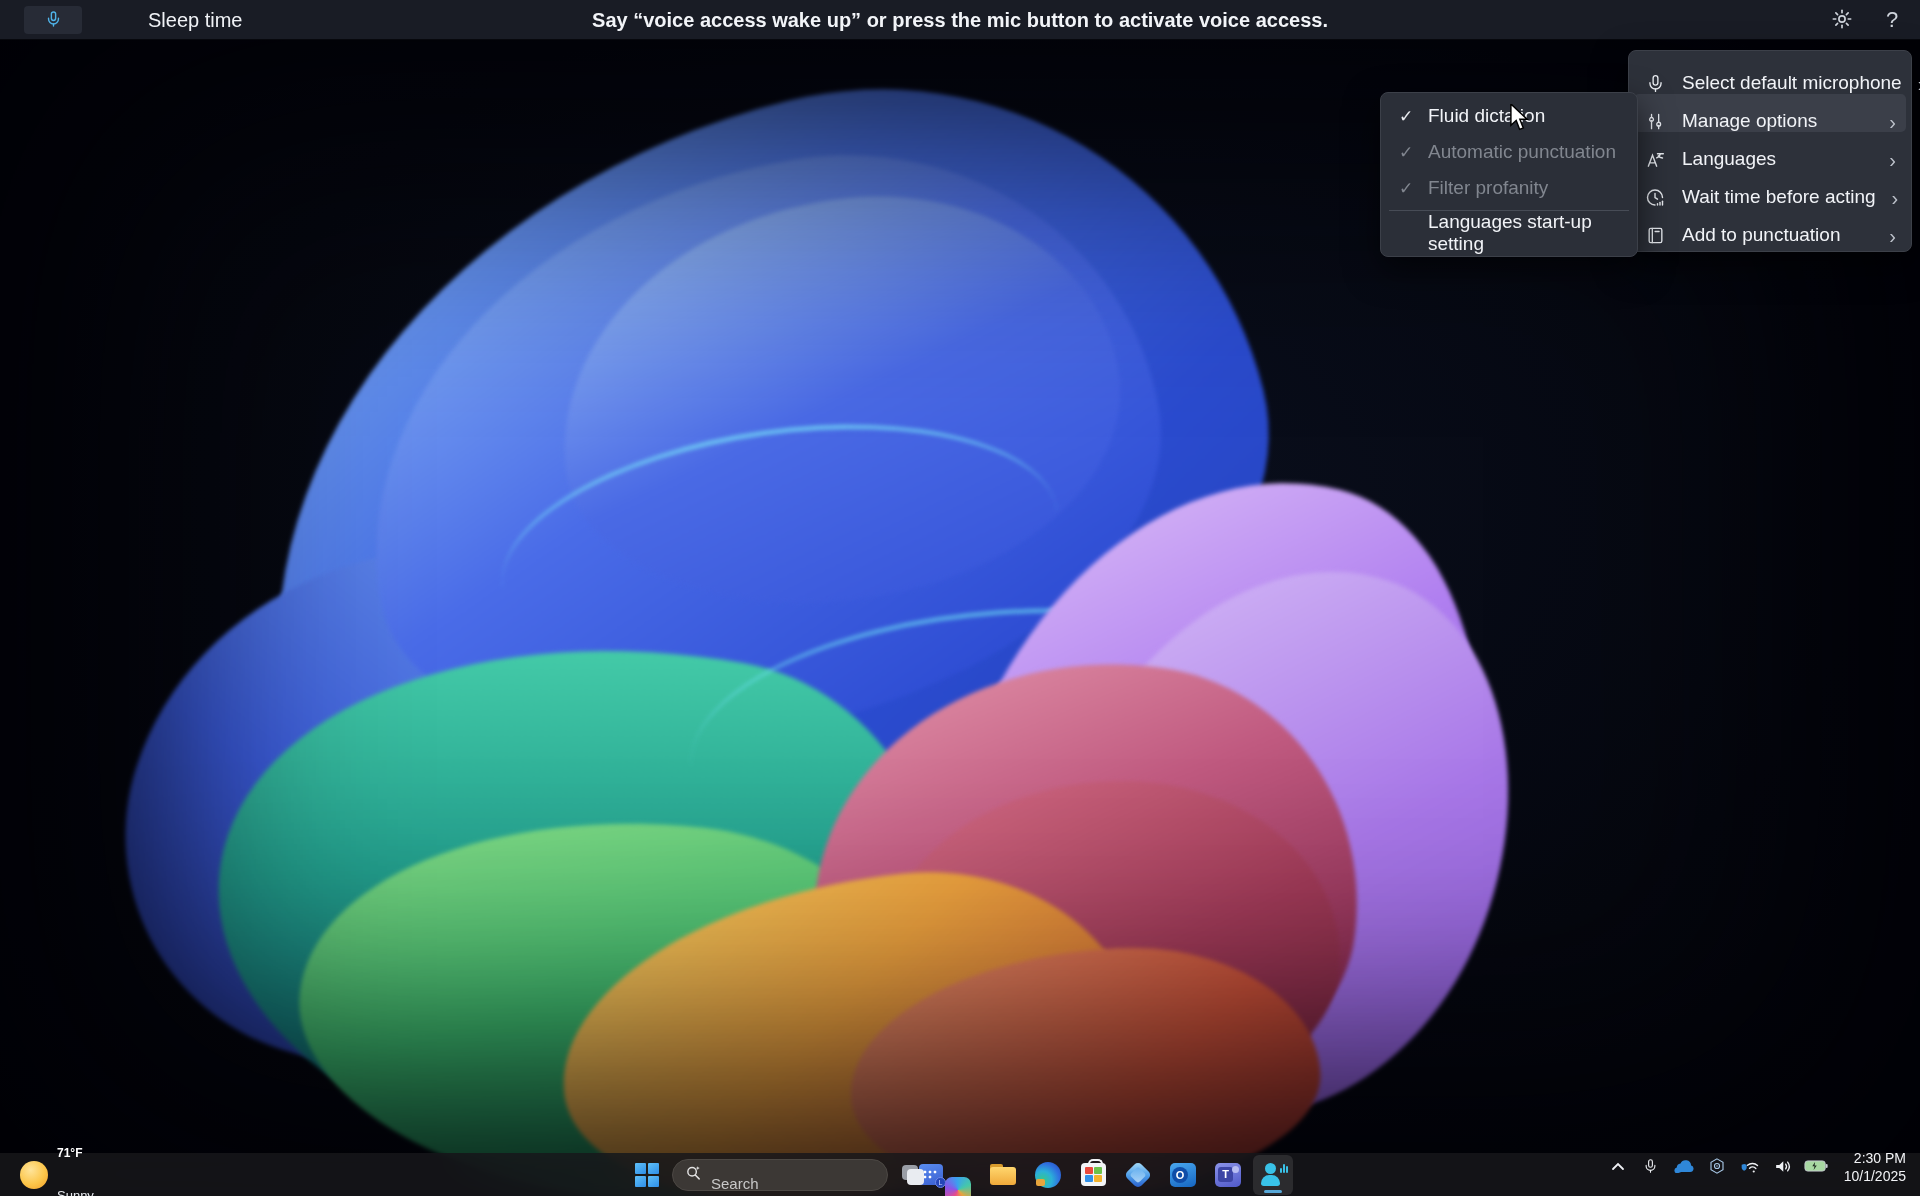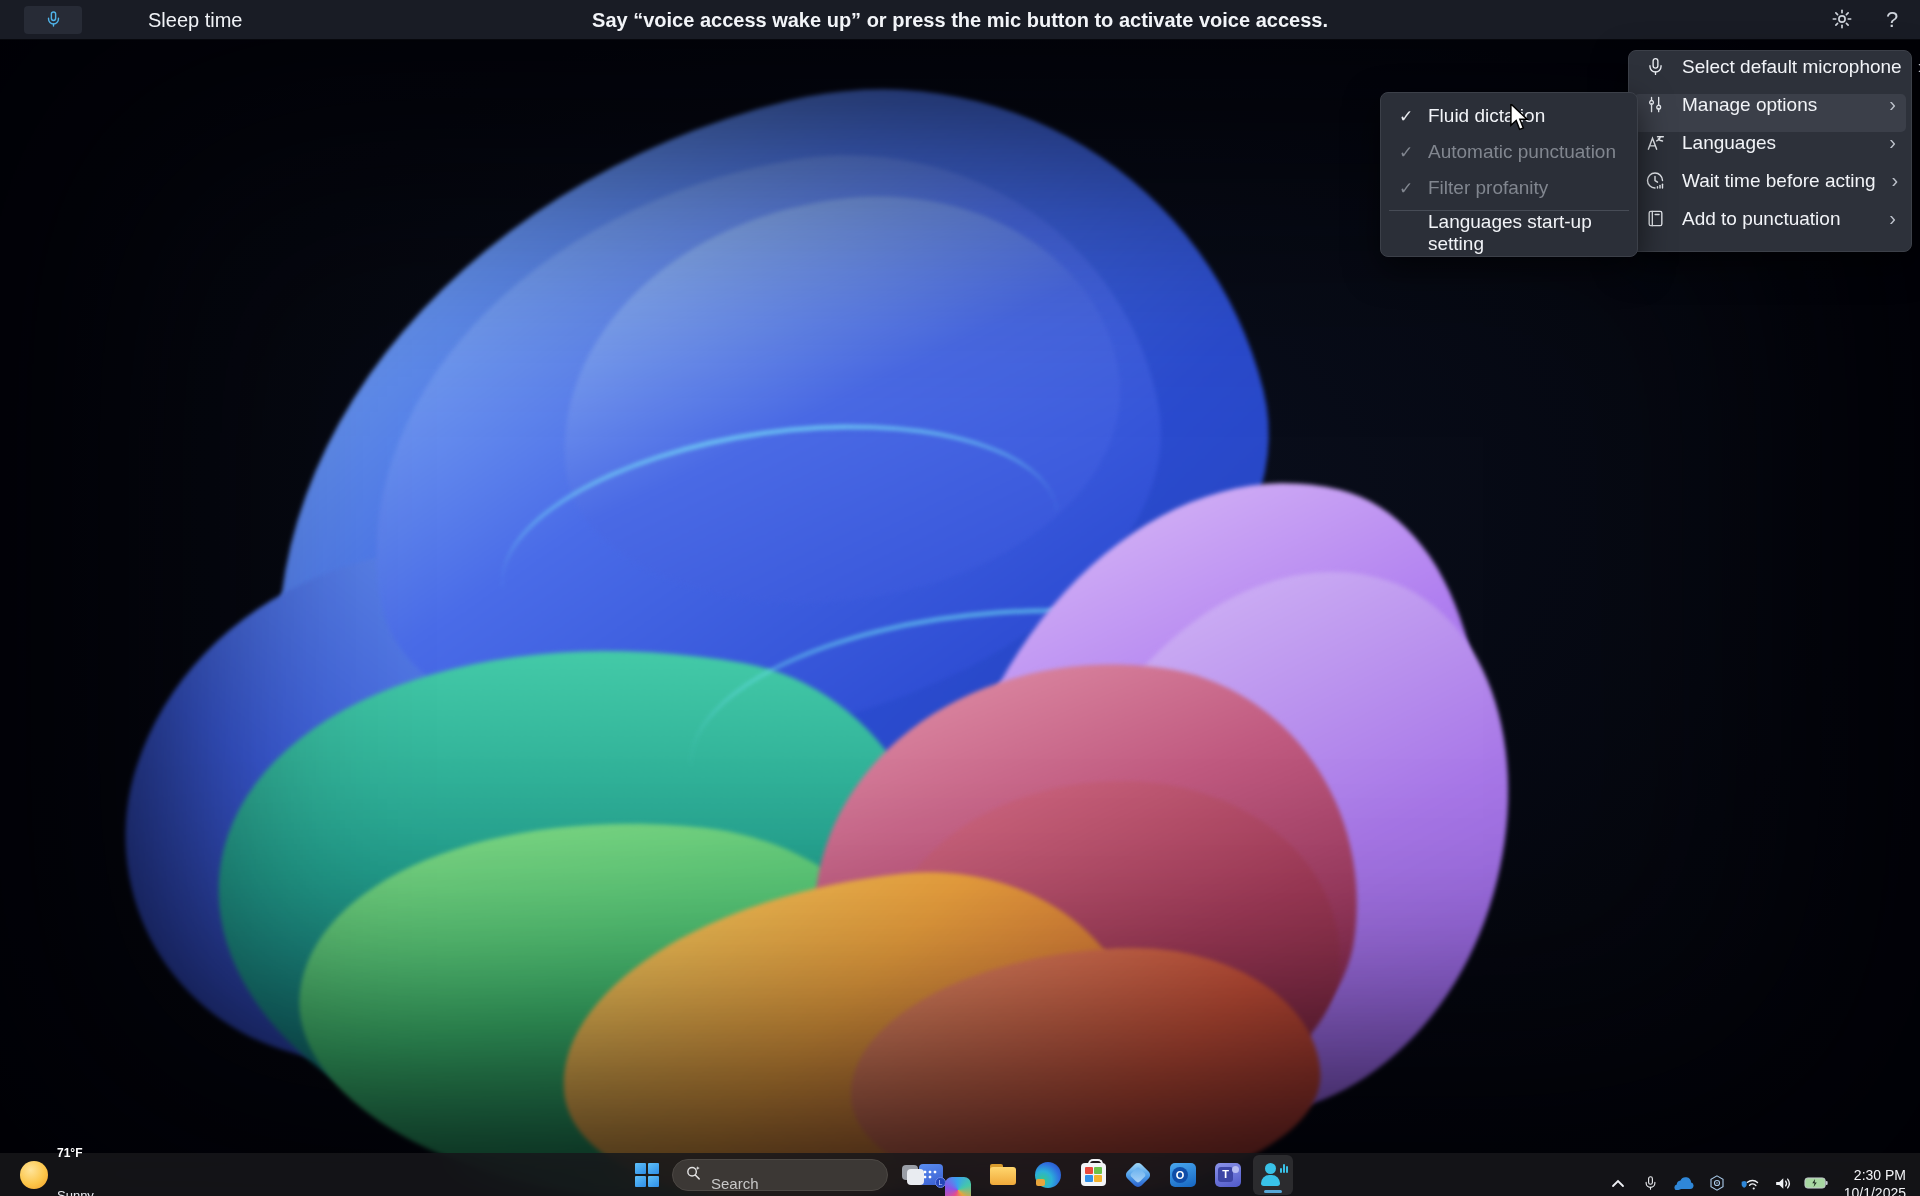--- a/index.html
+++ b/index.html
@@ -63,21 +63,21 @@
     font-size:20px; font-weight:600; color:#f2f4f8; }
   .topbar-right { position:absolute; right:14px; top:0; height:40px; display:flex; align-items:center; gap:22px; }
   .icon-btn { background:none; border:none; color:#cfd4dc; cursor:pointer; display:flex;
     align-items:center; justify-content:center; width:28px; height:28px; }
   .help-btn { font-size:22px; color:#cfd4dc; font-weight:400; }
 
   
   .menu { position:absolute; background:#2d313a; border:1px solid #3c4049; border-radius:8px;
     box-shadow:0 12px 34px rgba(0,0,0,.6); padding:5px; color:#f1f3f7; font-size:19px; }
   .main-menu { left:1628px; top:50px; width:284px; z-index:20; }
-  .mrow { height:38px; display:flex; align-items:flex-start; gap:16px; padding:0 10px;
+  .mrow { height:38px; display:flex; align-items:flex-end; gap:16px; padding:0 10px;
     border-radius:5px; cursor:pointer; }
   .mrow.highlight { background:#3b3f49; }
   .micon { width:22px; display:flex; justify-content:center; color:#e8ebf0; flex:none; }
   .mlabel { flex:1; white-space:nowrap; }
   .chev { color:#bdc2cb; font-size:20px; line-height:1; flex:none; }
 
   .submenu { left:1380px; top:92px; width:258px; z-index:30; background:#2b2f38; }
   .srow { height:36px; display:flex; align-items:center; gap:10px; padding:0 8px;
     border-radius:5px; cursor:pointer; }
   .scheck { width:24px; text-align:center; font-size:17px; color:#e9ebef; flex:none; }
@@ -167,21 +167,21 @@
   .va-person { position:relative; width:26px; height:24px; }
   .va-person .head { position:absolute; left:5px; top:0; width:11px; height:11px; border-radius:50%; background:#39c2e8; }
   .va-person .body { position:absolute; left:1px; top:12px; width:19px; height:11px;
     border-radius:9px 9px 3px 3px; background:#39c2e8; }
   .va-person .waves { position:absolute; right:-2px; top:0; width:8px; height:10px; display:flex; gap:1.5px; align-items:flex-end; }
   .va-person .waves i { width:2px; background:#39c2e8; border-radius:1px; }
   .va-person .waves i:nth-child(1){height:5px;} .va-person .waves i:nth-child(2){height:9px;}
   .va-person .waves i:nth-child(3){height:7px;}
 
   
-  .tray { position:absolute; right:8px; top:17px; height:26px; display:flex; align-items:center; gap:7px; }
+  .tray { position:absolute; right:8px; top:0; height:26px; display:flex; align-items:center; gap:7px; }
   .tray-btn { background:none; border:none; color:#eef0f4; width:26px; height:30px; display:flex;
     align-items:center; justify-content:center; cursor:pointer; border-radius:4px; flex:none; }
   .clock { text-align:right; color:#f2f3f6; font-size:14px; line-height:1.3; padding:2px 6px 0 8px;
     cursor:pointer; white-space:nowrap; }
 </style>
 </head>
 <body>
 
 <div class="screen">
 

